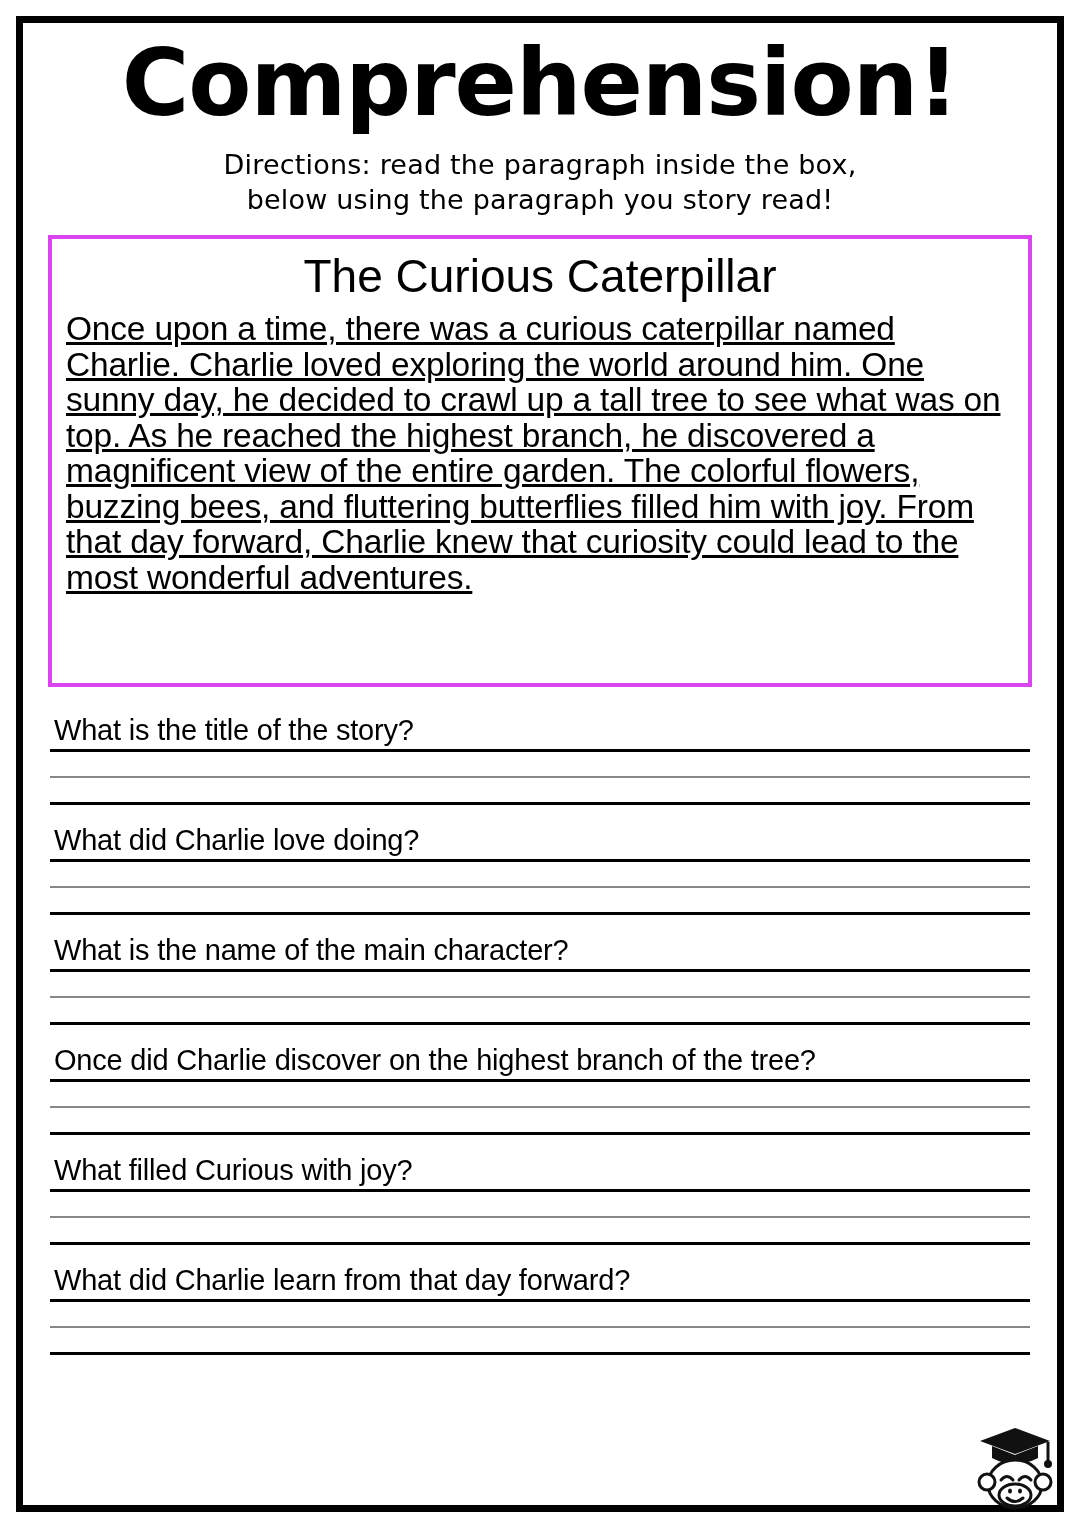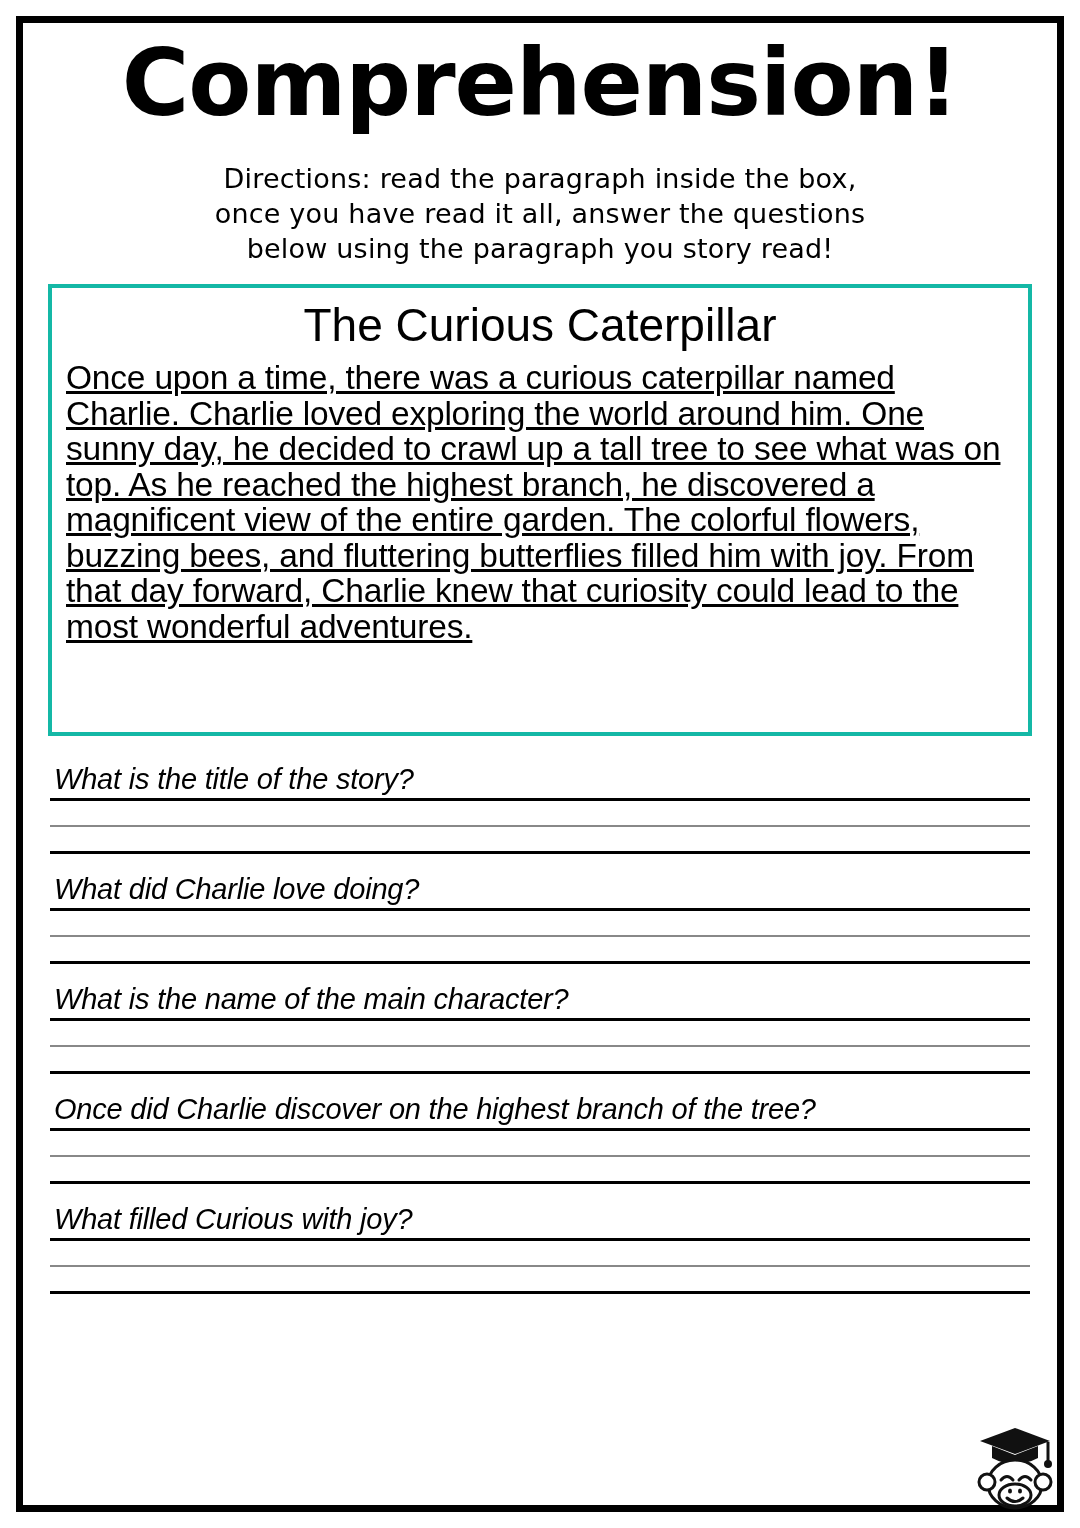--- a/index.html
+++ b/index.html
@@ -52,29 +52,29 @@
     white-space: nowrap;
   }
 
   
   .directions {
     text-align: center;
     font-family: "DejaVu Sans", sans-serif;
     font-size: 27px;
     line-height: 1.3;
     color: #000000;
-    margin: 28px 0 0 0;
+    margin: 14px 0 0 0;
     letter-spacing: 0.2px;
   }
   .directions div { white-space: nowrap; }
 
   
   .story-box {
     margin: 18px 8px 0 8px;
-    border: 4px solid #14b8a6;
+    border: 4px solid #d946ef;
     box-sizing: border-box;
     height: 452px;
     padding: 10px 14px 0 14px;
   }
   .story-title {
     text-align: center;
     font-family: "Liberation Sans", sans-serif;
     font-size: 46px;
     line-height: 1.1;
     color: #000000;
@@ -104,21 +104,20 @@
   .q-text {
     position: absolute;
     left: 4px;
     bottom: 4px;
     font-family: "Liberation Sans", sans-serif;
     font-size: 29px;
     line-height: 1;
     color: #000000;
     white-space: nowrap;
     letter-spacing: -0.2px;
-    font-style: italic;
   }
   .rule-thick {
     border-bottom: 3px solid #000000;
     width: 100%;
     height: 0;
   }
   .rule-thin {
     border-bottom: 2px solid #888888;
     width: 100%;
     height: 0;
@@ -145,21 +144,20 @@
 
 <div class="page">
   <div class="page-border"></div>
 
   <div class="content">
 
     <div class="title">Comprehension!</div>
 
     <div class="directions">
       <div>Directions: read the paragraph inside the box,</div>
-      <div>once you have read it all, answer the questions</div>
       <div>below using the paragraph you story read!</div>
     </div>
 
     <div class="story-box">
       <div class="story-title">The Curious Caterpillar</div>
       <div class="story-text">Once upon a time, there was a curious caterpillar named Charlie. Charlie loved exploring the world around him. One sunny day, he decided to crawl up a tall tree to see what was on top. As he reached the highest branch, he discovered a magnificent view of the entire garden. The colorful flowers, buzzing bees, and fluttering butterflies filled him with joy. From that day forward, Charlie knew that curiosity could lead to the most wonderful adventures.</div>
     </div>
 
     <div class="questions">
 
@@ -201,20 +199,28 @@
 
       <div class="q-block">
         <div class="q-line">
           <span class="q-text">What filled Curious with joy?</span>
         </div>
         <div class="rule-thick"></div>
         <div class="rule-thin"></div>
         <div class="rule-thick-gap"></div>
       </div>
 
+      <div class="q-block">
+        <div class="q-line">
+          <span class="q-text">What did Charlie learn from that day forward?</span>
+        </div>
+        <div class="rule-thick"></div>
+        <div class="rule-thin"></div>
+        <div class="rule-thick-gap"></div>
+      </div>
 
     </div>
   </div>
 
   <div class="logo">
     <svg viewBox="0 0 78 86" width="78" height="86" xmlns="http://www.w3.org/2000/svg">
 
       <polygon points="39,4 74,17 39,30 4,17" fill="#111111"></polygon>
       <path d="M16 22 L16 34 Q39 46 62 34 L62 22 L39 31 Z" fill="#111111"></path>
       <line x1="72" y1="18" x2="72" y2="38" stroke="#111111" stroke-width="3"></line>

